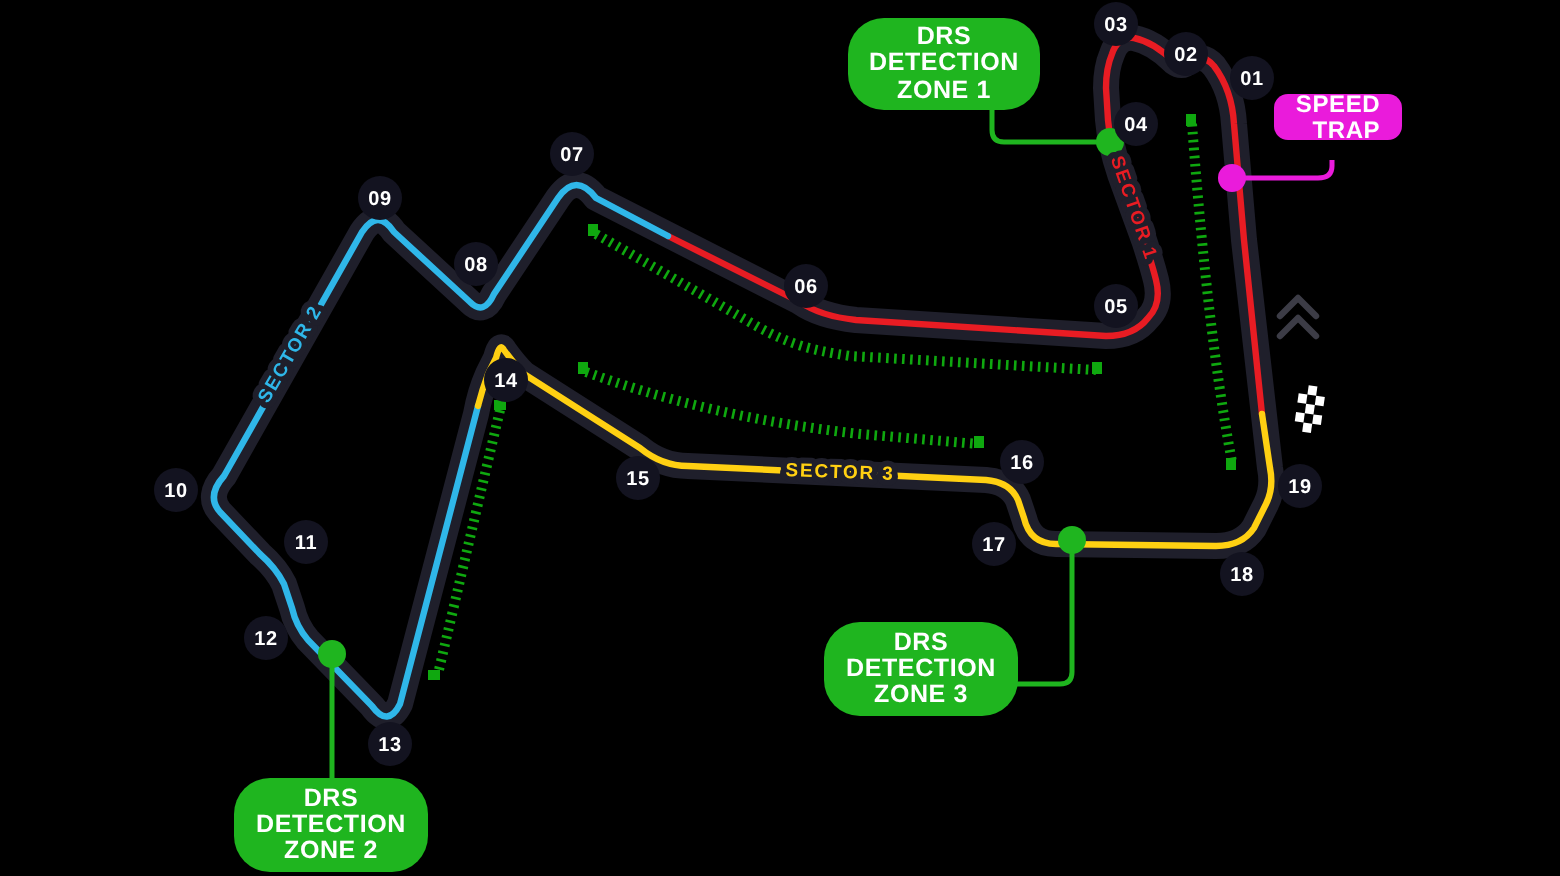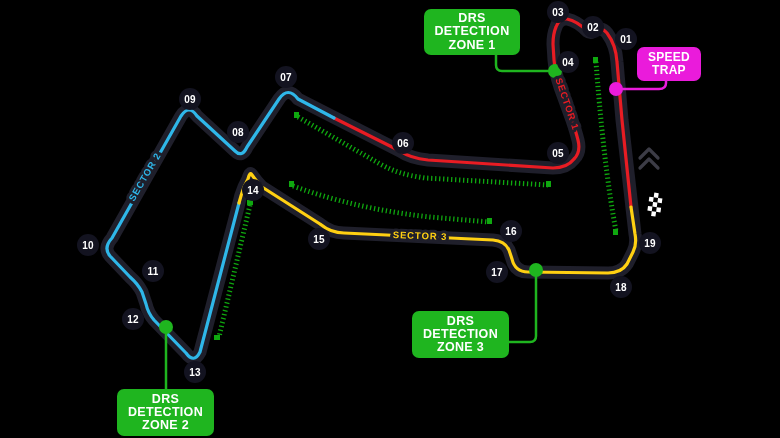--- a/index.html
+++ b/index.html
@@ -22,21 +22,21 @@
   .dot-g{fill:var(--green);} .dot-m{fill:var(--magenta);}
   .chev{fill:none;stroke:var(--chevron);stroke-width:3.2;stroke-linecap:round;stroke-linejoin:round;}
   .seclab{font-size:9.5px;font-weight:700;letter-spacing:.9px;text-anchor:middle;
           paint-order:stroke;stroke:var(--track);stroke-width:6px;stroke-linejoin:round;}
   .seclab.t1{fill:var(--red);} .seclab.t2{fill:var(--cyan);} .seclab.t3{fill:var(--yellow);}
   #turns-layer circle{fill:var(--marker);}
   #turns-layer text{fill:var(--white);font-size:10px;font-weight:700;text-anchor:middle;letter-spacing:.3px;}
   .label-box{position:absolute;display:flex;align-items:center;justify-content:center;text-align:center;
              color:var(--white);font-weight:700;font-size:12.5px;line-height:1.06;letter-spacing:.3px;
              border-radius:7px;white-space:pre-line;}
-  .label-box.green{background:var(--green);}
+  .label-box.green{background:var(--green);border-radius:18px;}
   .label-box.magenta{background:var(--magenta);font-size:12px;}
   #flag rect{fill:var(--white);}
 </style>
 </head>
 <body>
 
 <div class="stage">
   <svg width="780" height="438" viewBox="0 0 780 438">
 
     <path class="band" d="M 252,175 Q 257,182 262,187 L 320,224 Q 331,233 344,233 L 493,240 Q 505,241 509,250 L 512,259 Q 515,272 528,272 L 608,273 Q 621,273 627,264 L 633,252 Q 637,244 635,234 L 622,120 L 617,62 Q 616,45 607,33 Q 601,26 594,31 Q 591,34 587,31 Q 577,21 567,19 Q 559,18 556,27 Q 553,34 553,44 L 554,60 Q 555,72 560,87 L 572,120 Q 576,132 578,140 Q 581,152 574,159 Q 567,168 553,168 L 428,160 Q 410,158 400,151 L 298,99 Q 288,86 279,99 L 247,147 Q 242,158 235,151 L 197,116 Q 189,104 181,116 L 112,238 Q 103,248 110,256 L 130,277 Q 138,284 142,292 L 146,304 Q 148,313 154,320 L 186,353 Q 194,364 200,352 L 238,207 Q 240,196 244,187 L 248,179 Q 250,171 252,175 Z"></path>
@@ -166,21 +166,21 @@
         <g>
           <circle cx="650" cy="243" r="11"></circle>
           <text x="650" y="246.6">19</text>
         </g>
       </g>
   </svg>
 
   <div class="label-box green" style="left:424px;top:9px;width:96px;height:46px;">DRS
 DETECTION
 ZONE 1</div>
-  <div class="label-box magenta" style="left:637px;top:47px;width:64px;height:34px;">SPEED
+  <div class="label-box magenta" style="left:637px;top:47px;width:64px;height:23px;text-align:right;">SPEED
 TRAP</div>
   <div class="label-box green" style="left:117px;top:389px;width:97px;height:47px;">DRS
 DETECTION
 ZONE 2</div>
   <div class="label-box green" style="left:412px;top:311px;width:97px;height:47px;">DRS
 DETECTION
 ZONE 3</div>
 </div>
 
 </body></html>

